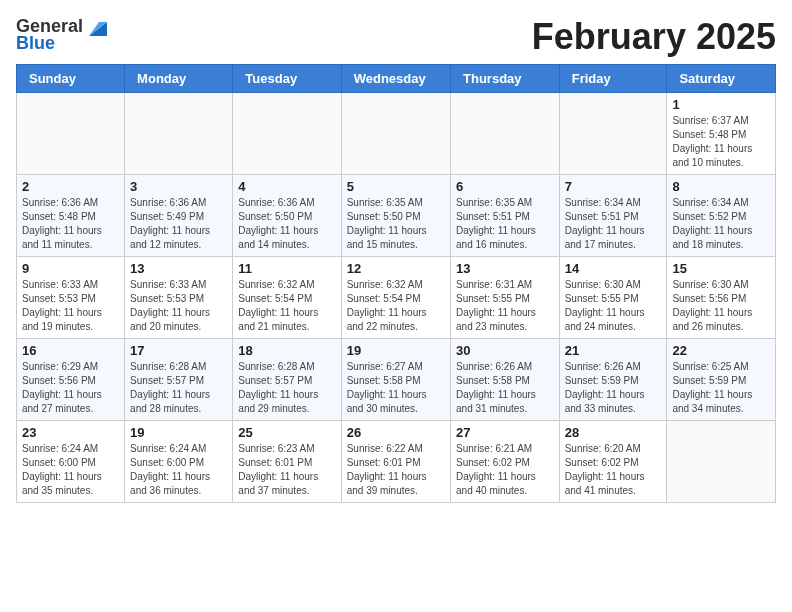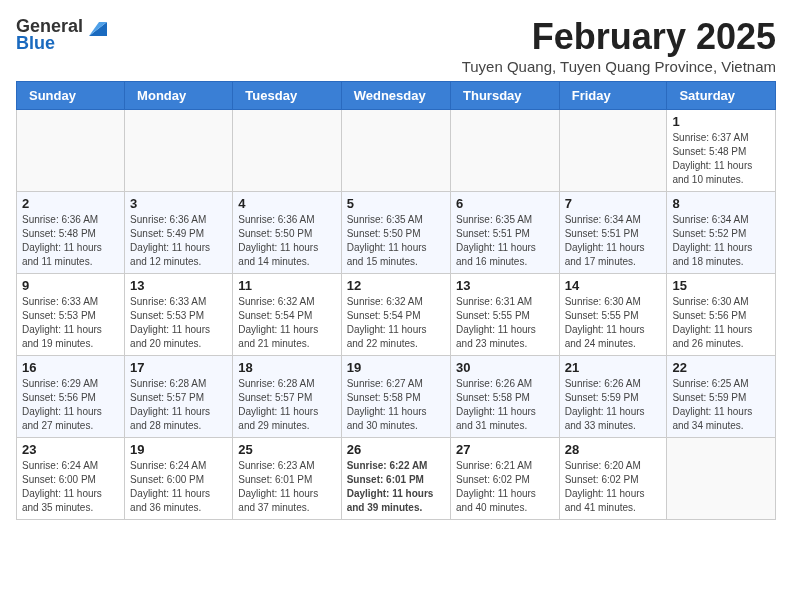--- a/index.html
+++ b/index.html
@@ -92,21 +92,20 @@
       <span style="font-size:18px;font-weight:bold;color:#333;">General</span>
       <svg width="22" height="18" viewBox="0 0 22 18" style="margin-left:2px;">
         <polygon points="4,18 22,4 22,18" fill="#1a6abf"></polygon>
         <polygon points="4,18 22,4 14,4" fill="#4fa0e8"></polygon>
       </svg>
     </div>
     <span style="font-size:18px;font-weight:bold;color:#1a6abf;margin-top:-4px;">Blue</span>
   </div>
   <div class="title-area">
     <div class="month-title">February 2025</div>
-    <div class="location-title">Tuyen Quang, Tuyen Quang Province, Vietnam</div>
   </div>
 </div>
 
 <table class="calendar">
   <thead>
     <tr id="weekday-header">
     <th>Sunday</th>
         <th>Monday</th>
         <th>Tuesday</th>
         <th>Wednesday</th>
@@ -276,21 +275,21 @@
 Daylight: 11 hours and 36 minutes.</div>
         </td>
         <td>
           <span class="day-number">25</span>
           <div class="day-detail" style="white-space: pre-line;">Sunrise: 6:23 AM
 Sunset: 6:01 PM
 Daylight: 11 hours and 37 minutes.</div>
         </td>
         <td>
           <span class="day-number">26</span>
-          <div class="day-detail" style="white-space: pre-line; font-weight: bold;">Sunrise: 6:22 AM
+          <div class="day-detail" style="white-space: pre-line;">Sunrise: 6:22 AM
 Sunset: 6:01 PM
 Daylight: 11 hours and 39 minutes.</div>
         </td>
         <td>
           <span class="day-number">27</span>
           <div class="day-detail" style="white-space: pre-line;">Sunrise: 6:21 AM
 Sunset: 6:02 PM
 Daylight: 11 hours and 40 minutes.</div>
         </td>
         <td>

